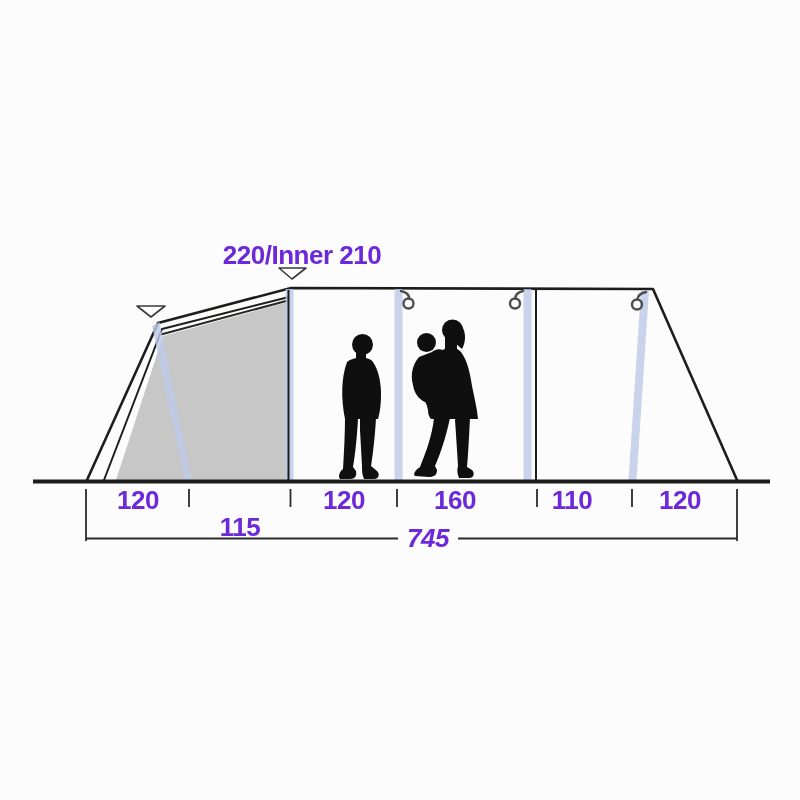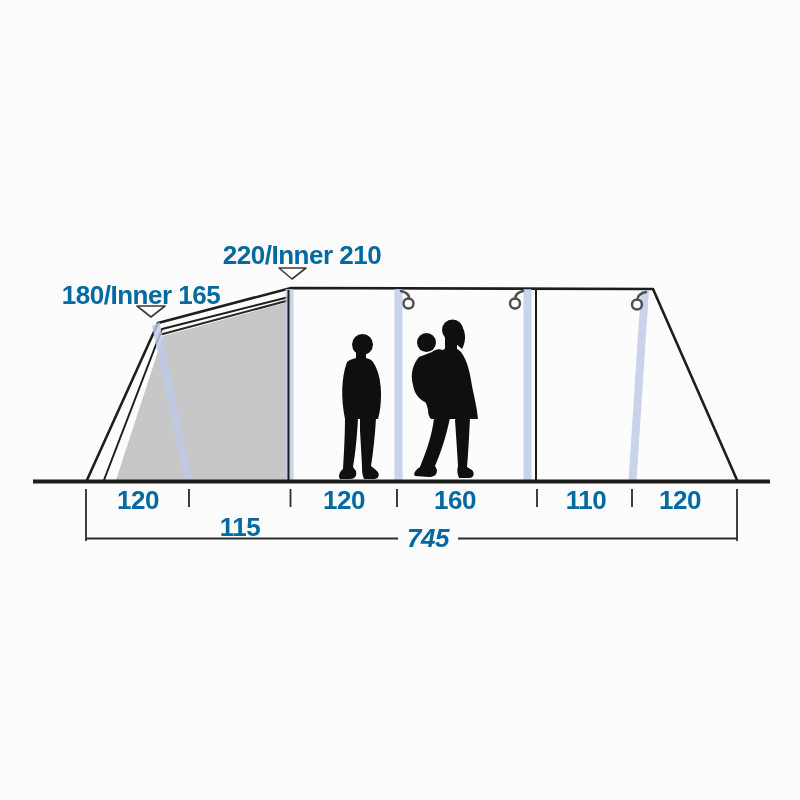--- a/index.html
+++ b/index.html
@@ -11,21 +11,21 @@
   }
   .stage { position: relative; width: 800px; height: 800px; }
   .artwork { position: absolute; left: 0; top: 0; }
   .lbl {
     position: absolute;
     transform: translateX(-50%);
     font-weight: 700;
     font-size: 26px;
     line-height: 26px;
     letter-spacing: -0.5px;
-    color: #0369a1;
+    color: #6d28d9;
     white-space: nowrap;
   }
   .lbl.total { background: #fcfcfc; padding: 0 9px; font-style: italic; }
 </style>
 </head>
 <body>
 
 <div class="stage">
 
   <svg class="artwork" width="800" height="800" viewBox="0 0 800 800">
@@ -112,25 +112,24 @@
       <line x1="189" y1="489" x2="189" y2="507"></line>
       <line x1="290.5" y1="489" x2="290.5" y2="507"></line>
       <line x1="397" y1="489" x2="397" y2="507"></line>
       <line x1="537" y1="489" x2="537" y2="507"></line>
       <line x1="632" y1="489" x2="632" y2="507"></line>
     </g>
 
     <line x1="86" y1="538.5" x2="737" y2="538.5" stroke="#2b2b2b" stroke-width="1.8"></line>
   </svg>
 
-  <div class="lbl" style="left:141px; top:282px">180/Inner 165</div>
 
   <div class="lbl" style="left:302px; top:242px">220/Inner 210</div>
 
   <div class="lbl" style="left:138px; top:487px">120</div>
   <div class="lbl" style="left:240px; top:514px">115</div>
   <div class="lbl" style="left:344px; top:487px">120</div>
   <div class="lbl" style="left:455px; top:487px">160</div>
-  <div class="lbl" style="left:586px; top:487px">110</div>
+  <div class="lbl" style="left:572px; top:487px">110</div>
   <div class="lbl" style="left:680px; top:487px">120</div>
 
   <div class="lbl total" style="left:428px; top:525px">745</div>
 </div>
 
 </body></html>

